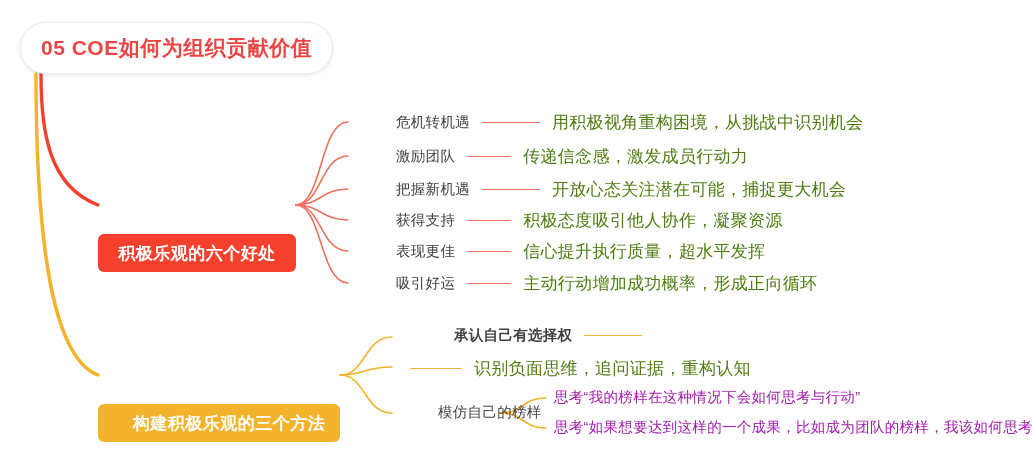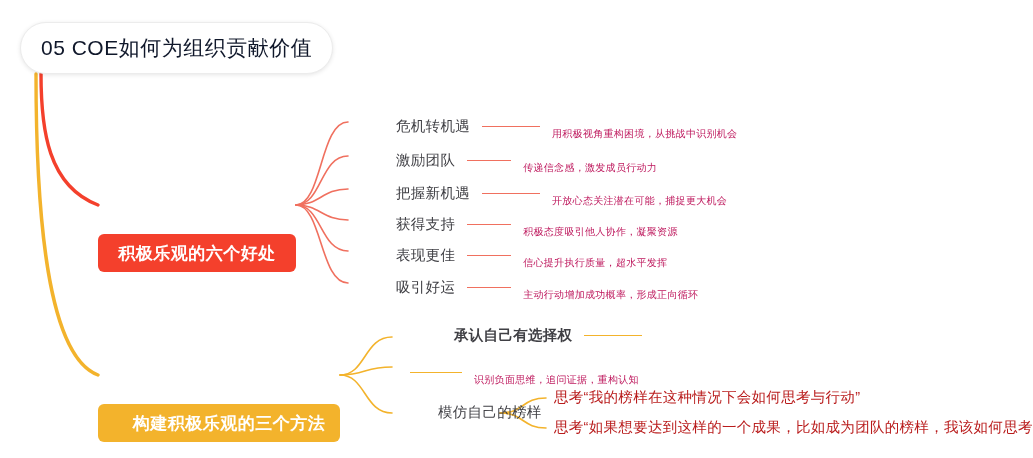--- a/index.html
+++ b/index.html
@@ -43,23 +43,24 @@
     align-items: center;
     padding: 0 20px 0 20px;
     background: #ffffff;
     border: 1px solid #ececec;
     border-radius: 26px;
     box-shadow: 0 1px 4px rgba(0,0,0,0.10);
     z-index: 5;
   }
   .root-node .root-title {
     font-size: 21px;
-    color: #0f172a;
+    color: #ef4444;
     letter-spacing: 0.5px;
     white-space: nowrap;
+    font-weight: bold;
   }
 
   
   .branch-node {
     position: absolute;
     box-sizing: border-box;
     display: flex;
     align-items: center;
     justify-content: center;
     border-radius: 6px;
@@ -103,37 +104,36 @@
   }
   .leaf-dash {
     display: inline-block;
     height: 0;
     border-top: 1.6px solid #f0705f;
     margin: 0 12px;
     flex: none;
   }
   .leaf-dash.orange { border-top-color: #f3b32c; }
   .leaf-desc {
-    font-size: 10px;
-    color: #be185d;
+    font-size: 17px;
+    color: #4d7c0f;
     letter-spacing: 0.3px;
-    margin-top: 16px;
   }
 
   
   .subleaf {
     position: absolute;
     display: flex;
     align-items: center;
     white-space: nowrap;
     z-index: 3;
   }
   .subleaf-text {
     font-size: 14.5px;
-    color: #b91c1c;
+    color: #a21caf;
     letter-spacing: 0.3px;
   }
 </style>
 </head>
 <body>
 
 <div id="mindmap">
 
   <svg id="connectors" viewBox="0 0 1033 458" width="1033" height="458" fill="none">
 

